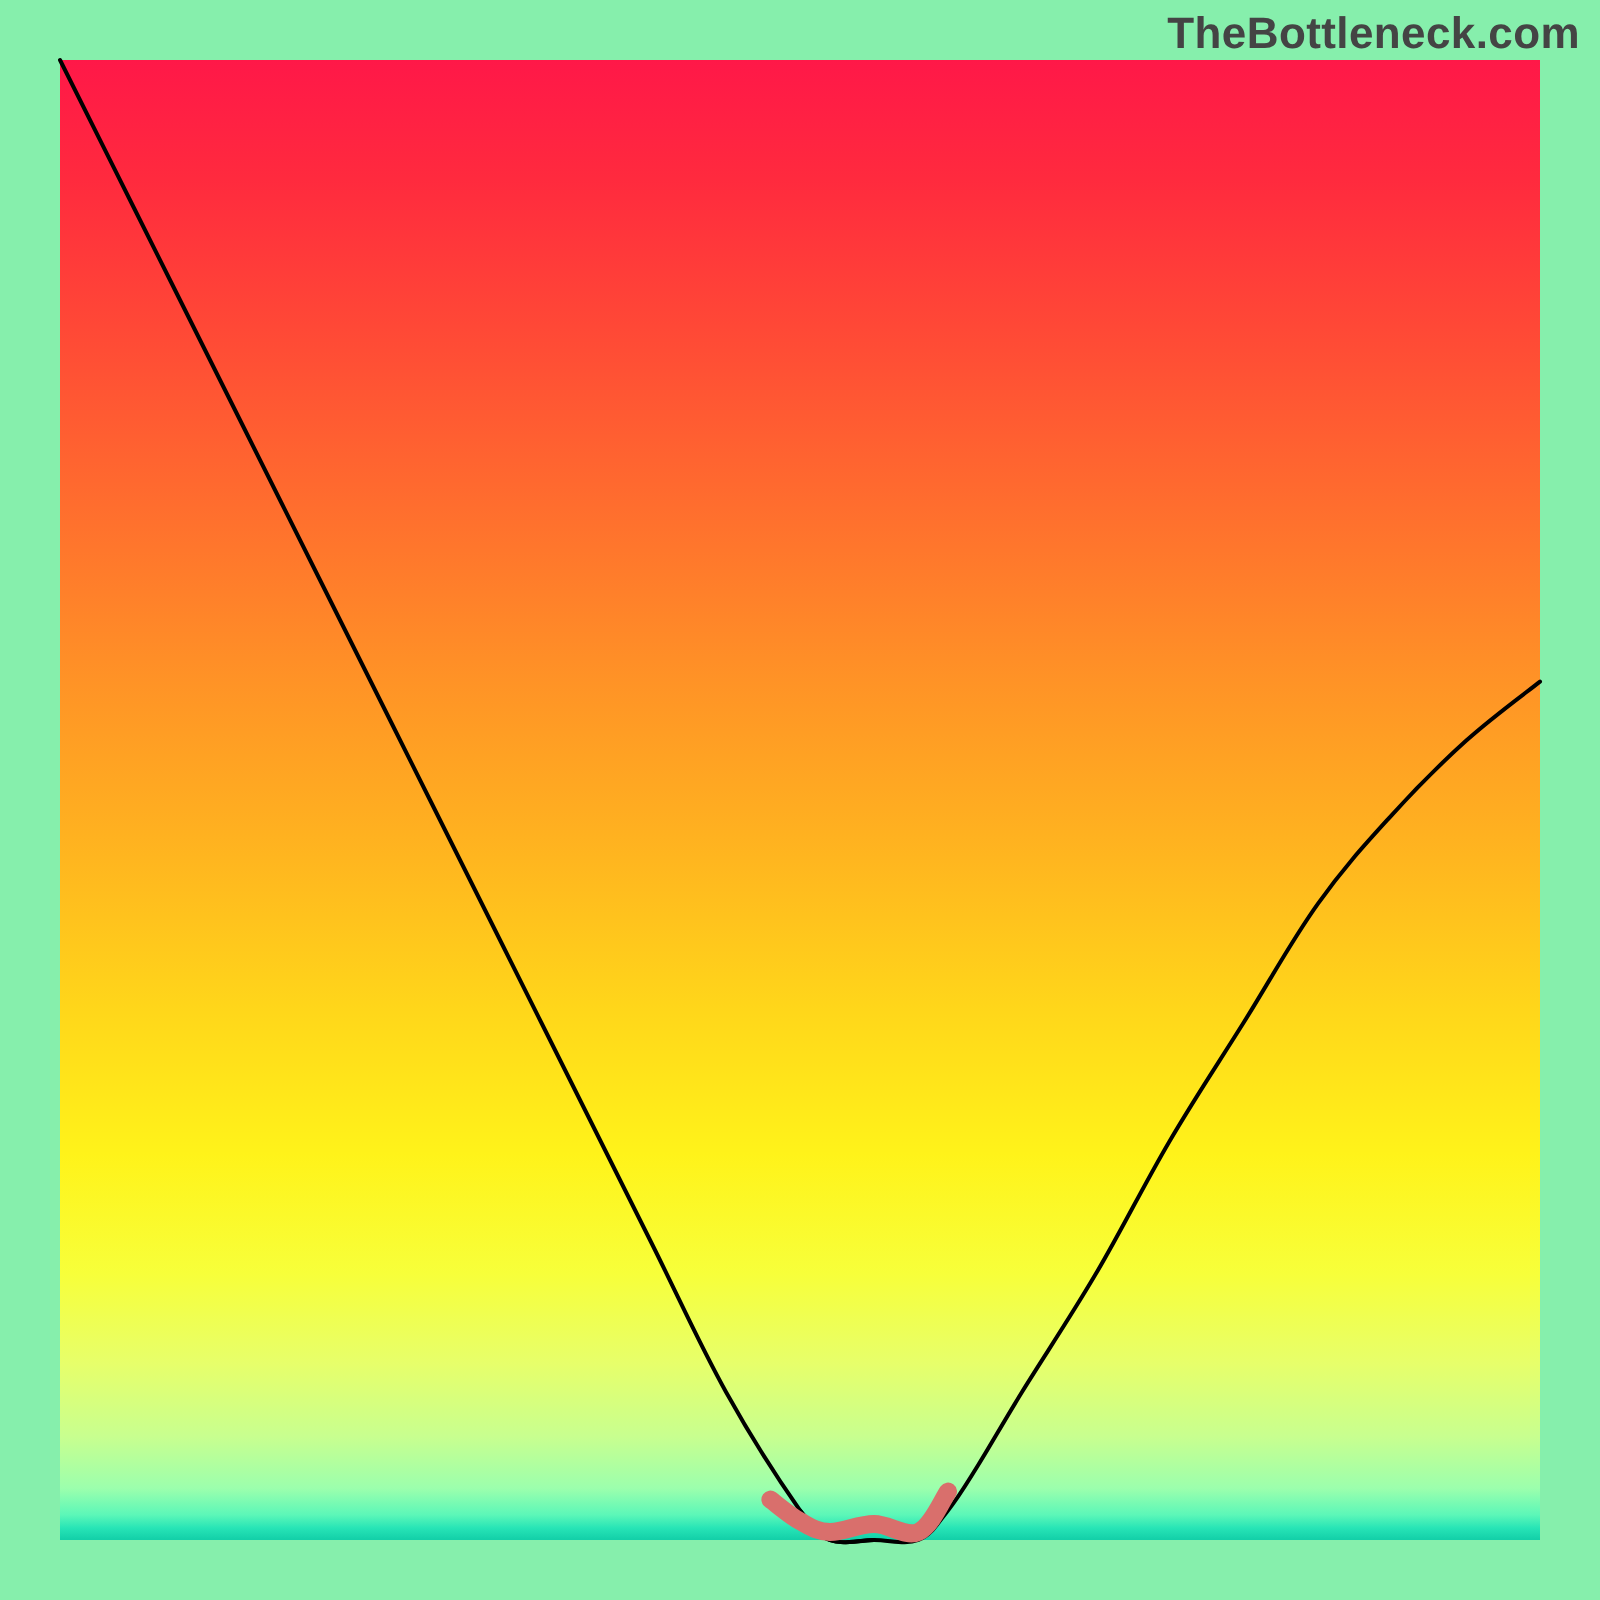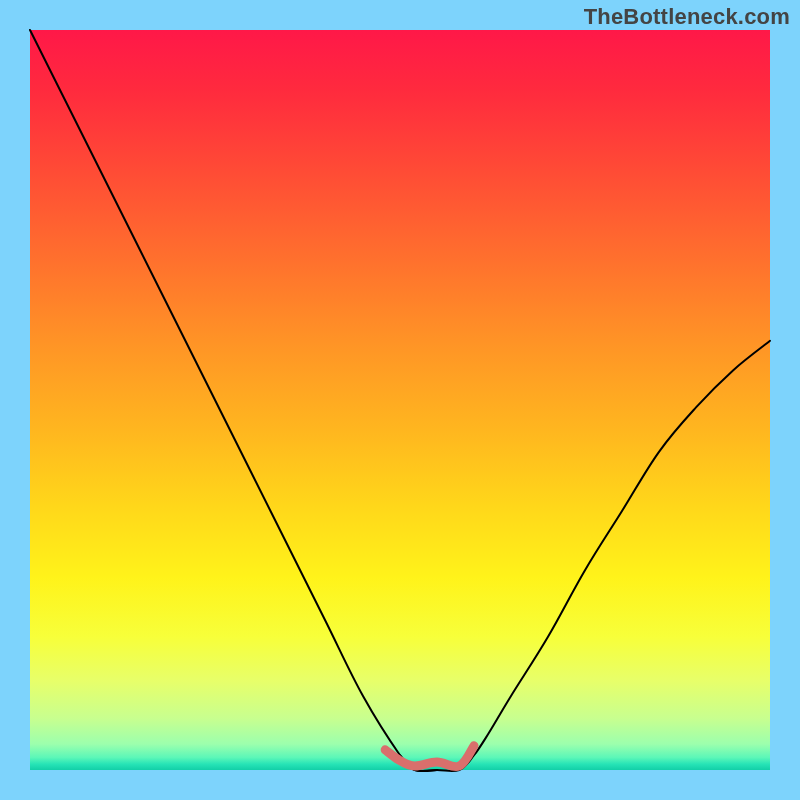--- a/index.html
+++ b/index.html
@@ -1,21 +1,21 @@
 <!DOCTYPE html>
 <html><head>
 <meta charset="utf-8">
 <style>
   * { margin: 0; padding: 0; box-sizing: border-box; }
   html, body { width: 800px; height: 800px; overflow: hidden; background: #000; }
   .frame {
     position: relative;
     width: 800px;
     height: 800px;
-    background: #7dd3fc;
+    background: #86efac;
   }
   .watermark {
     position: absolute;
     top: 4px;
     right: 10px;
     font-family: Arial, Helvetica, sans-serif;
     font-size: 22px;
     font-weight: 600;
     color: #444;
     letter-spacing: 0.2px;

